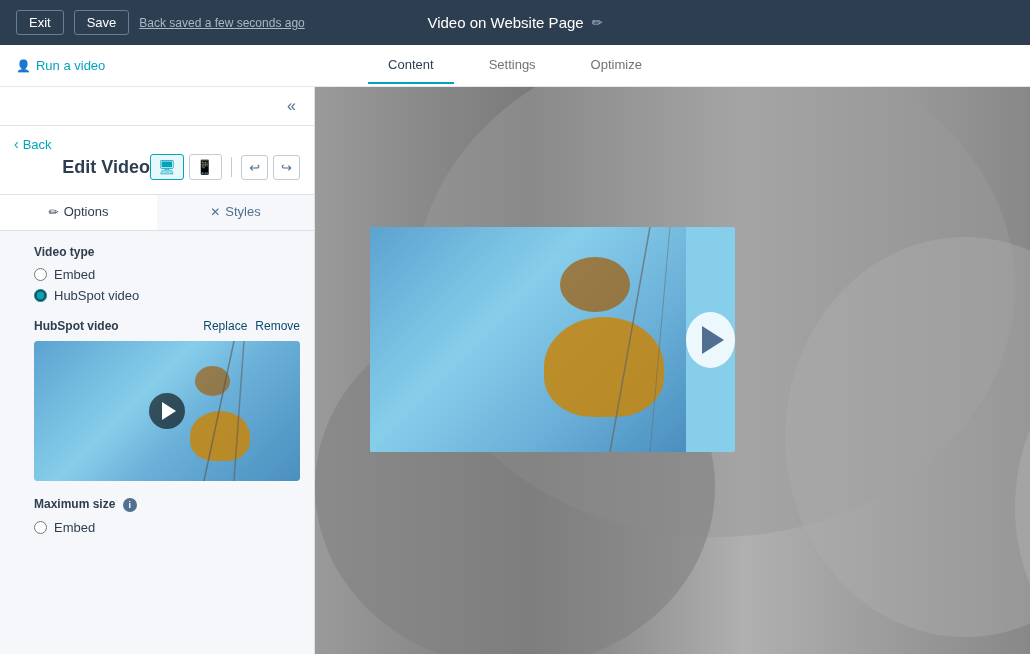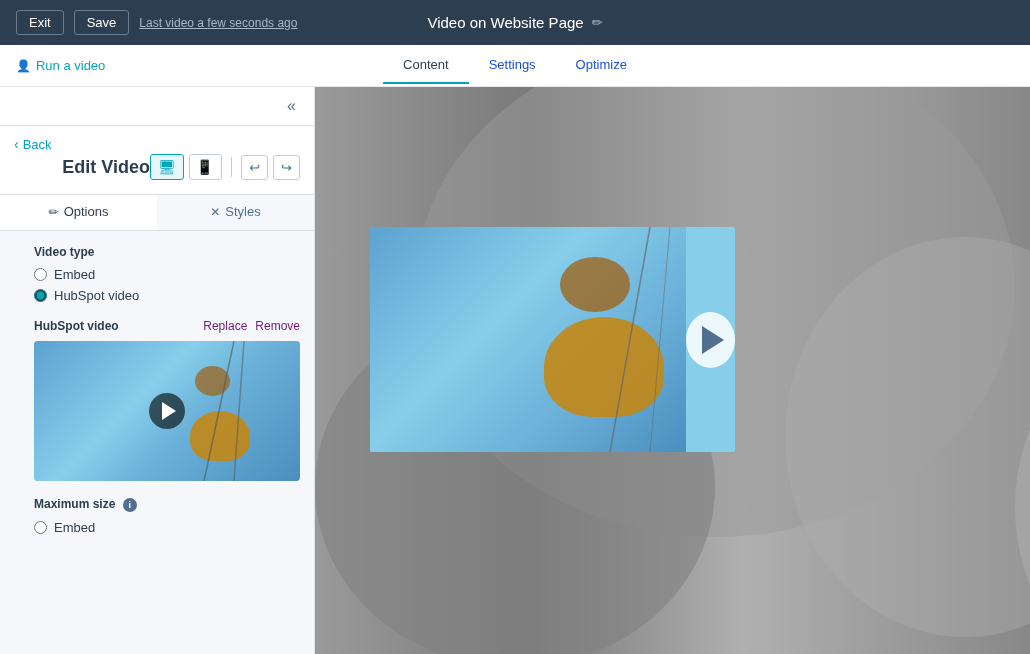--- a/index.html
+++ b/index.html
@@ -60,26 +60,26 @@
       display: flex;
       align-items: center;
       gap: 5px;
     }
     .run-test-icon { font-size: 12px; }
     .nav-tabs {
       position: absolute;
       left: 50%;
       transform: translateX(-50%);
       display: flex;
-      gap: 0;
+      gap: 15px;
     }
     .nav-tab {
       padding: 10px 20px;
       font-size: 13px;
-      color: #1d4ed8;
+      color: #737373;
       cursor: pointer;
       border-bottom: 2px solid transparent;
       font-weight: 400;
     }
     .nav-tab.active {
       color: #2d3e50;
       border-bottom: 2px solid #00a4bd;
       font-weight: 500;
     }
 
@@ -222,21 +222,21 @@
       display: flex;
       align-items: center;
       justify-content: space-between;
       margin-bottom: 8px;
     }
     .replace-remove {
       display: flex;
       gap: 8px;
     }
     .link-btn {
-      color: #701a75;
+      color: #0c4a6e;
       font-size: 12px;
       cursor: pointer;
       background: none;
       border: none;
       padding: 0;
     }
     .video-thumbnail {
       width: 100%;
       height: 140px;
       background: #87ceeb;
@@ -395,21 +395,21 @@
     .sidebar::-webkit-scrollbar { width: 4px; }
     .sidebar::-webkit-scrollbar-track { background: #f0f2f5; }
     .sidebar::-webkit-scrollbar-thumb { background: #c0ccd8; border-radius: 2px; }
   </style>
 </head>
 <body>
 
 <div class="top-bar">
   <button class="btn-top">Exit</button>
   <button class="btn-top">Save</button>
-  <span class="last-saved">Last video a few seconds ago</span>
+  <span class="last-saved">Back saved a few seconds ago</span>
   <div class="top-bar-title">
     <span>Video on Website Page</span>
     <span class="edit-icon">✏</span>
   </div>
 </div>
 
 <div class="sub-nav">
   <div class="run-test">
     <span class="run-test-icon">👤</span>
     <span>Run a video</span>

